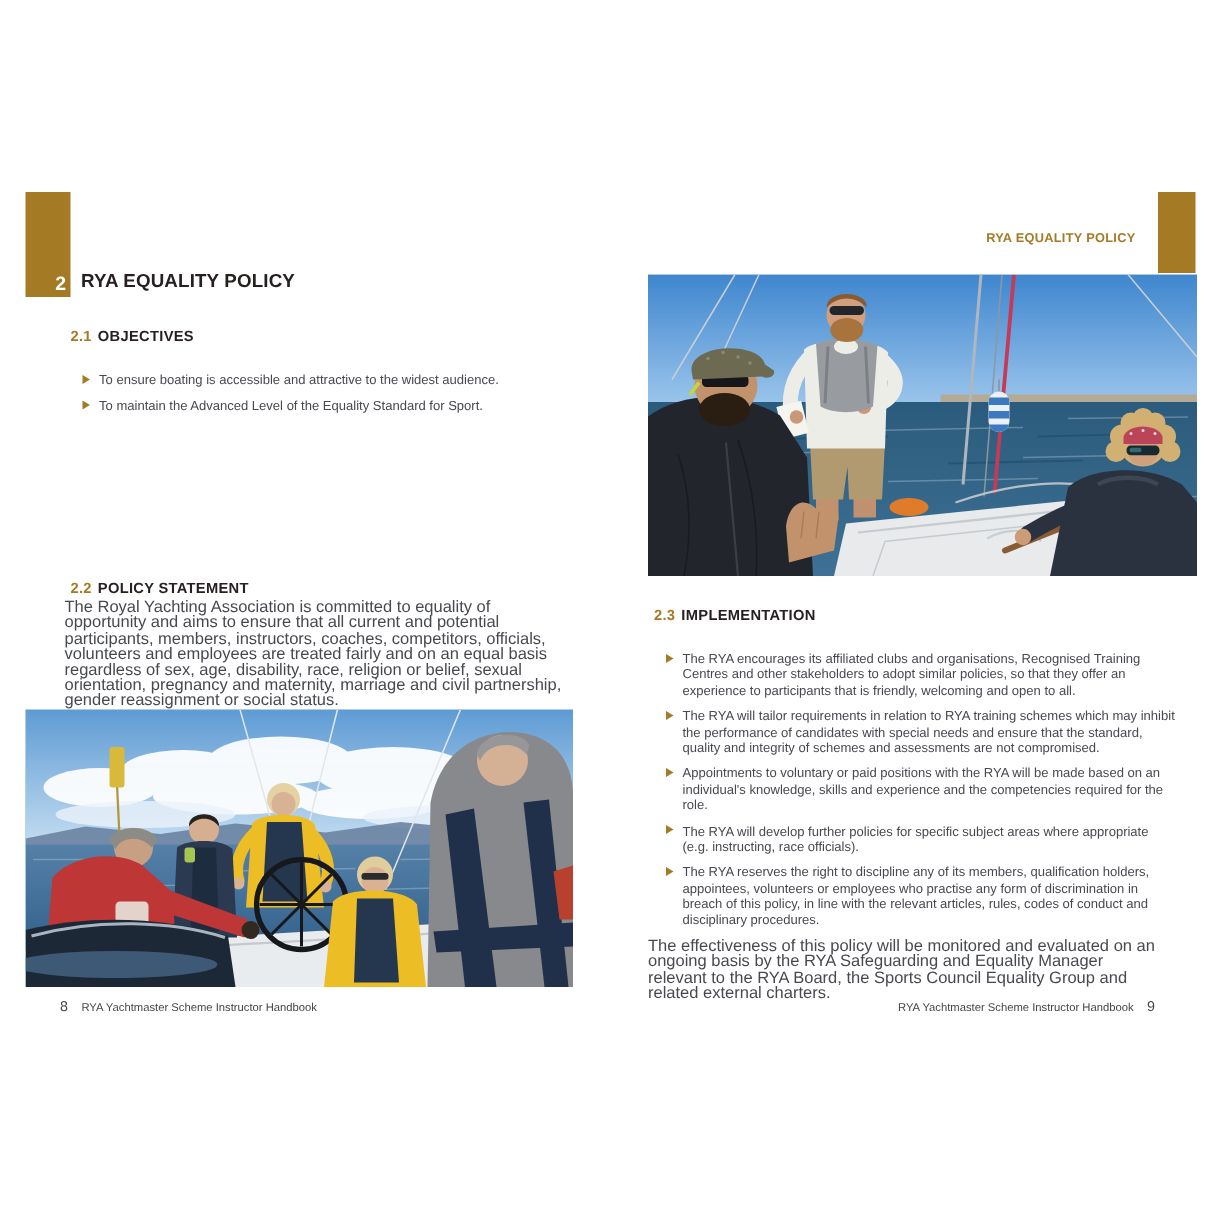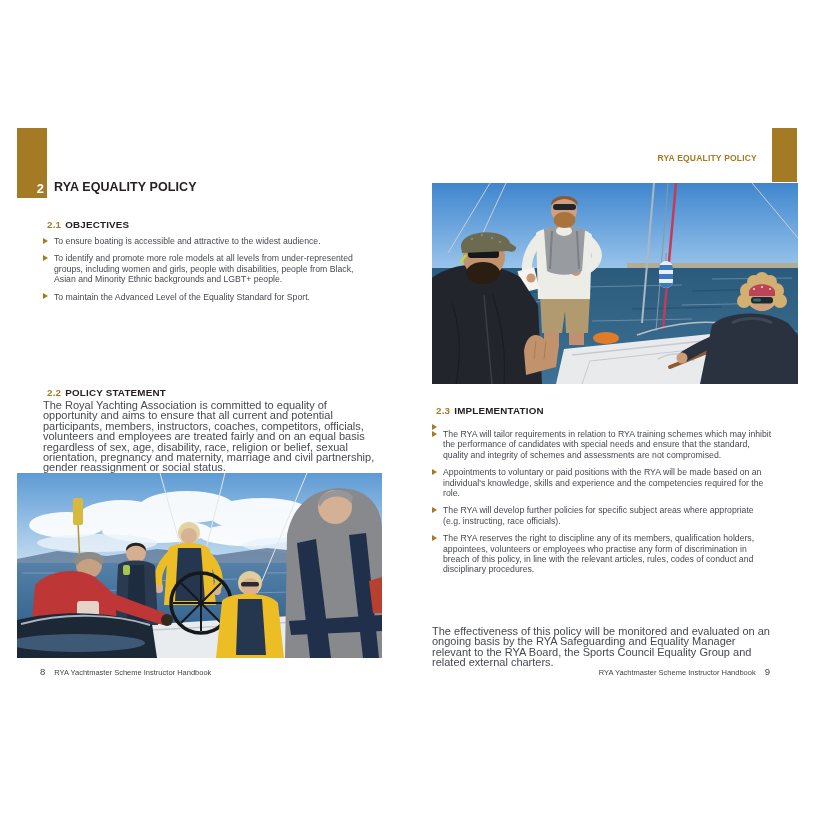--- a/index.html
+++ b/index.html
@@ -19,21 +19,21 @@
     position:absolute;left:54px;top:180px;margin:0;
     font-size:12.5px;font-weight:bold;color:#262120;letter-spacing:.1px;
   }
   .running-header{
     position:absolute;left:432px;top:153px;width:325px;text-align:right;
     font-size:8.5px;font-weight:bold;color:#A57A24;letter-spacing:.2px;
   }
   .header-block{left:772px;top:128px;width:25px;height:54px;}
   .sec-head{position:absolute;margin:4px;font-size:9.8px;font-weight:bold;color:#262120;letter-spacing:.2px;}
   .sec-head .num{color:#A57A24;margin-right:4px;}
-  .bullets{position:absolute;margin:0;padding:0;list-style:none;}
+  .bullets{position:absolute;margin:12px;padding:0;list-style:none;}
   .bullets li{position:relative;padding-left:11px;margin-bottom:7px;font-size:8.7px;line-height:10.4px;}
   .tri{
     position:absolute;left:0;top:1.5px;width:0;height:0;
     border-left:5px solid #A57A24;border-top:3.5px solid transparent;border-bottom:3.5px solid transparent;
   }
   .para{position:absolute;margin:0;font-size:11px;line-height:10.4px;}
   .photo{position:absolute;overflow:hidden;background:#7FA8C8;}
   .photo svg{display:block;}
   .footer{position:absolute;font-size:7.5px;color:#43454A;display:flex;align-items:baseline;gap:9px;}
   .footer .pnum{font-size:9.5px;}
@@ -49,21 +49,20 @@
     <span>2</span>
   </div>
   <h1 class="chapter-title">RYA EQUALITY POLICY</h1>
 
   <h2 class="sec-head" style="left:43px;top:215px;">
     <span class="num">2.1</span><span>OBJECTIVES</span>
   </h2>
 
   <ul class="bullets" style="left:43px;top:236px;width:330px;">
     <li><span class="tri"></span><span>To ensure boating is accessible and attractive to the widest audience.</span></li>
-    <li><span class="tri"></span><span>To identify and promote more role models at all levels from under-represented groups, including women and girls, people with disabilities, people from Black, Asian and Minority Ethnic backgrounds and LGBT+ people.</span></li>
     <li><span class="tri"></span><span>To maintain the Advanced Level of the Equality Standard for Sport.</span></li>
   </ul>
 
   <h2 class="sec-head" style="left:43px;top:383px;">
     <span class="num">2.2</span><span>POLICY STATEMENT</span>
   </h2>
   <p class="para" style="left:43px;top:400px;width:336px;">The Royal Yachting Association is committed to equality of opportunity and aims to ensure that all current and potential participants, members, instructors, coaches, competitors, officials, volunteers and employees are treated fairly and on an equal basis regardless of sex, age, disability, race, religion or belief, sexual orientation, pregnancy and maternity, marriage and civil partnership, gender reassignment or social status.</p>
 
   <div class="photo" style="left:17px;top:473px;width:365px;height:185px;">
     <svg width="365" height="185" viewBox="0 0 365 185" preserveAspectRatio="none">
@@ -285,21 +284,21 @@
       <path d="M92,168 C94,152 104,148 112,156 C118,148 126,152 127,162 L124,184 L94,192 Z" fill="#C2926C"></path>
       <path d="M104,158 L102,176 M114,158 L112,176" stroke="#9E7450" stroke-width="1" opacity="0.7" fill="none"></path>
     </svg>
   </div>
 
   <h2 class="sec-head" style="left:432px;top:401px;">
     <span class="num">2.3</span><span>IMPLEMENTATION</span>
   </h2>
 
   <ul class="bullets" style="left:432px;top:422px;width:340px;">
-    <li><span class="tri"></span></li>
+    <li><span class="tri"></span><span>The RYA encourages its affiliated clubs and organisations, Recognised Training Centres and other stakeholders to adopt similar policies, so that they offer an experience to participants that is friendly, welcoming and open to all.</span></li>
     <li><span class="tri"></span><span>The RYA will tailor requirements in relation to RYA training schemes which may inhibit the performance of candidates with special needs and ensure that the standard, quality and integrity of schemes and assessments are not compromised.</span></li>
     <li><span class="tri"></span><span>Appointments to voluntary or paid positions with the RYA will be made based on an individual's knowledge, skills and experience and the competencies required for the role.</span></li>
     <li><span class="tri"></span><span>The RYA will develop further policies for specific subject areas where appropriate (e.g. instructing, race officials).</span></li>
     <li><span class="tri"></span><span>The RYA reserves the right to discipline any of its members, qualification holders, appointees, volunteers or employees who practise any form of discrimination in breach of this policy, in line with the relevant articles, rules, codes of conduct and disciplinary procedures.</span></li>
   </ul>
 
   <p class="para" style="left:432px;top:626px;width:340px;">The effectiveness of this policy will be monitored and evaluated on an ongoing basis by the RYA Safeguarding and Equality Manager relevant to the RYA Board, the Sports Council Equality Group and related external charters.</p>
 
   <div class="footer footer-right">
     <span>RYA Yachtmaster Scheme Instructor Handbook</span>

